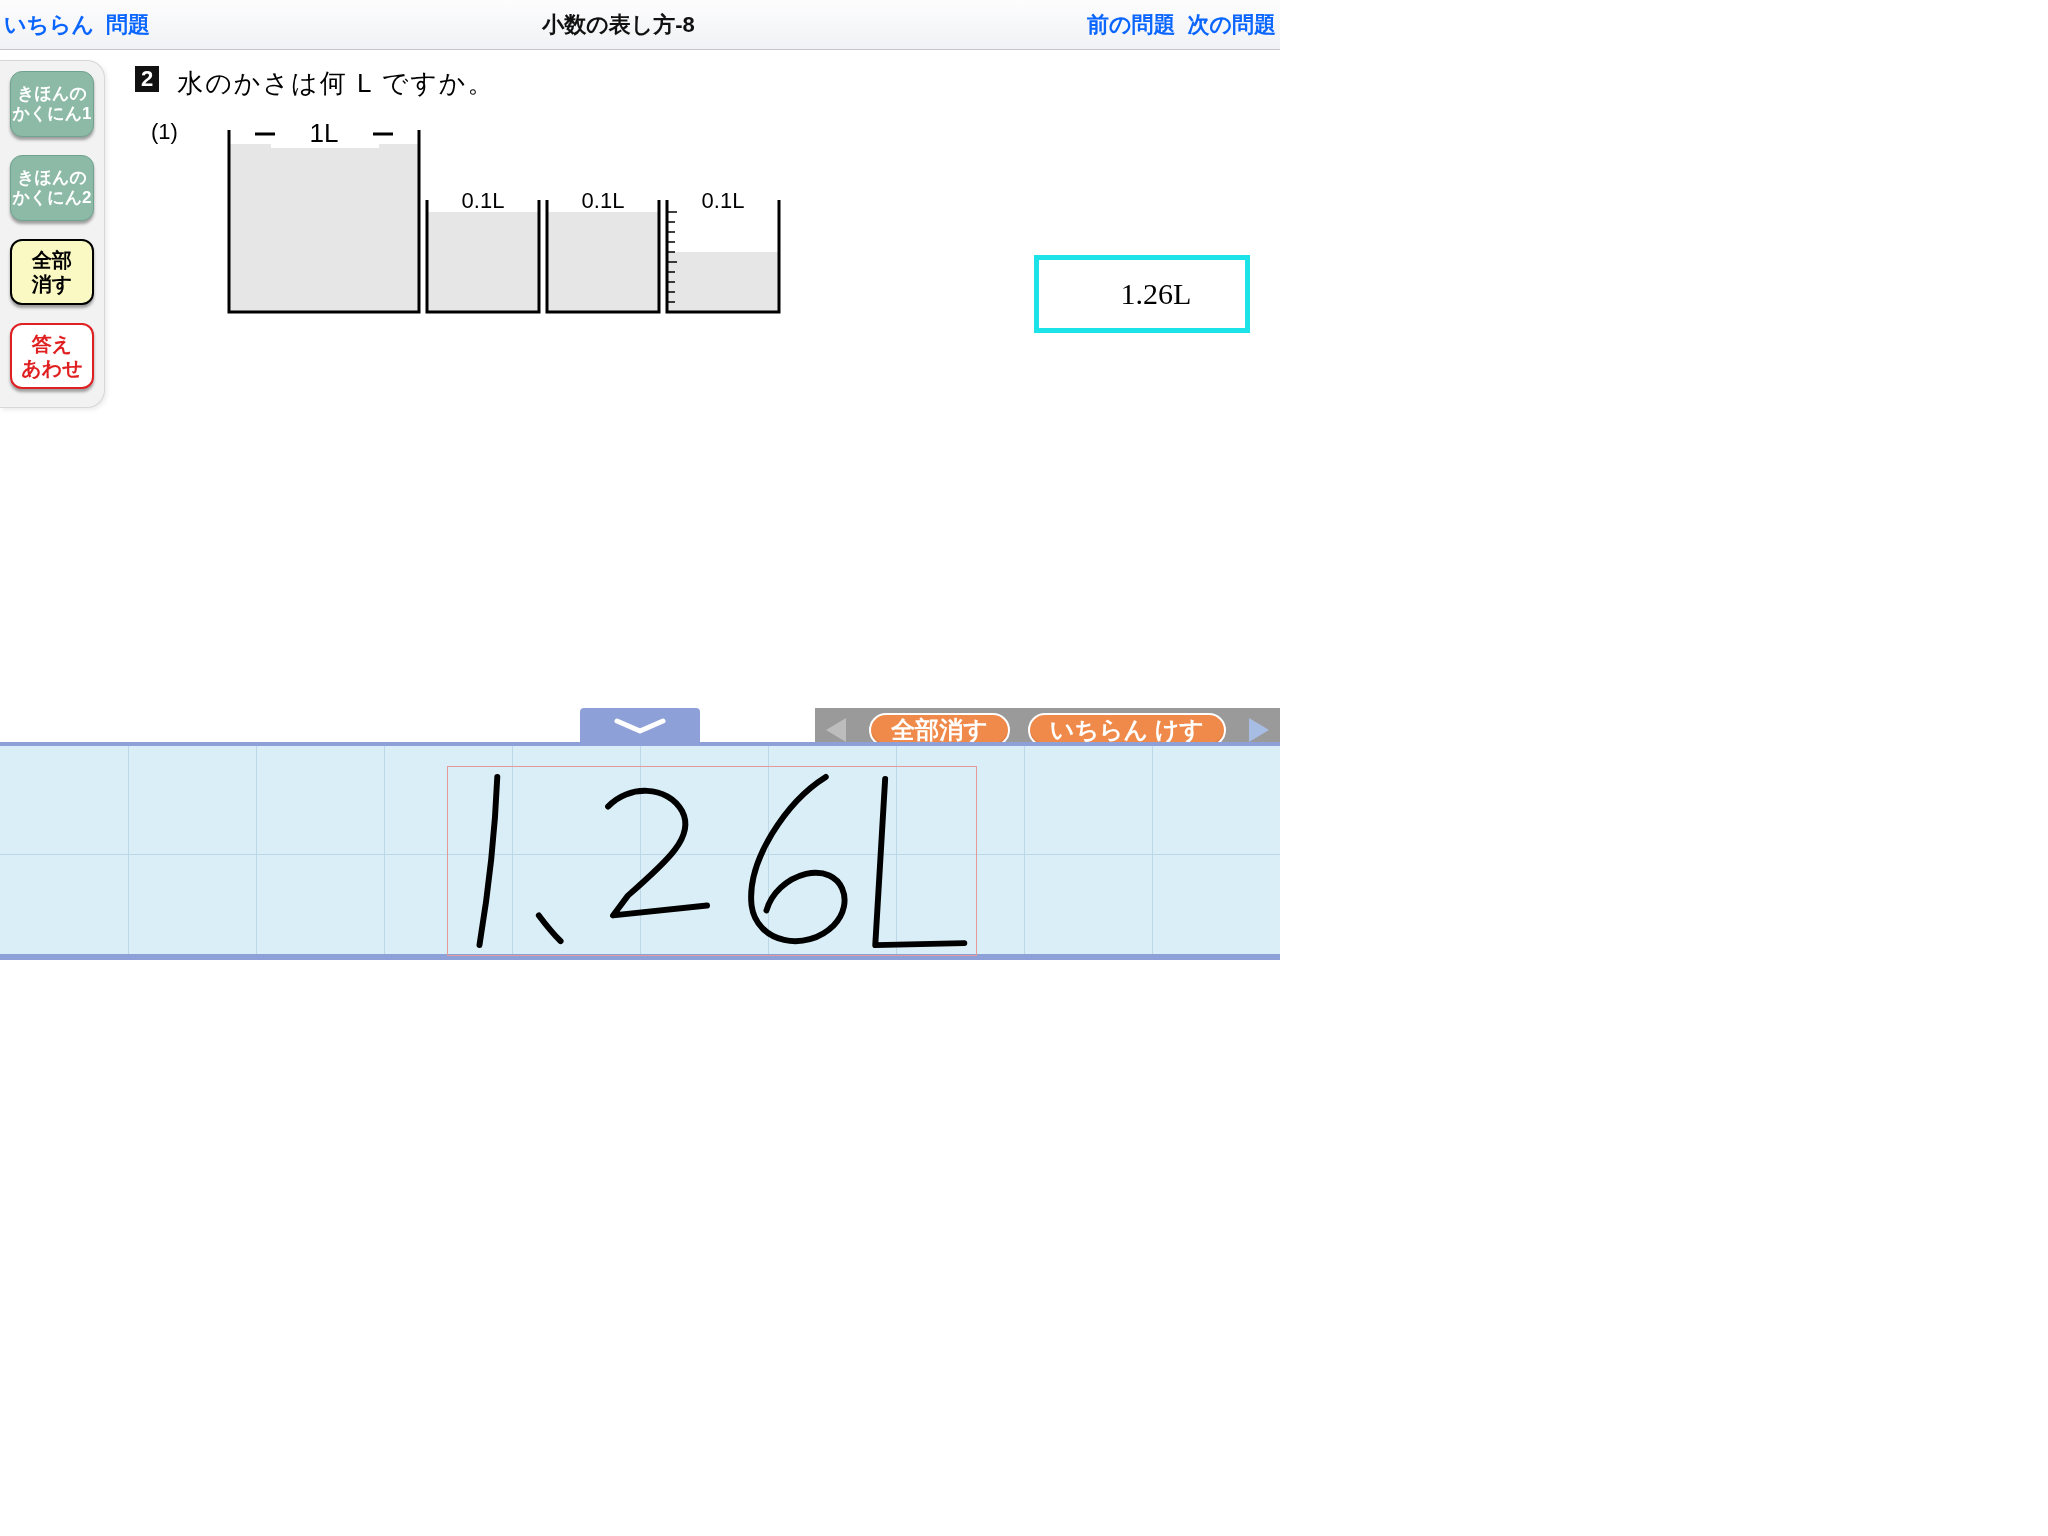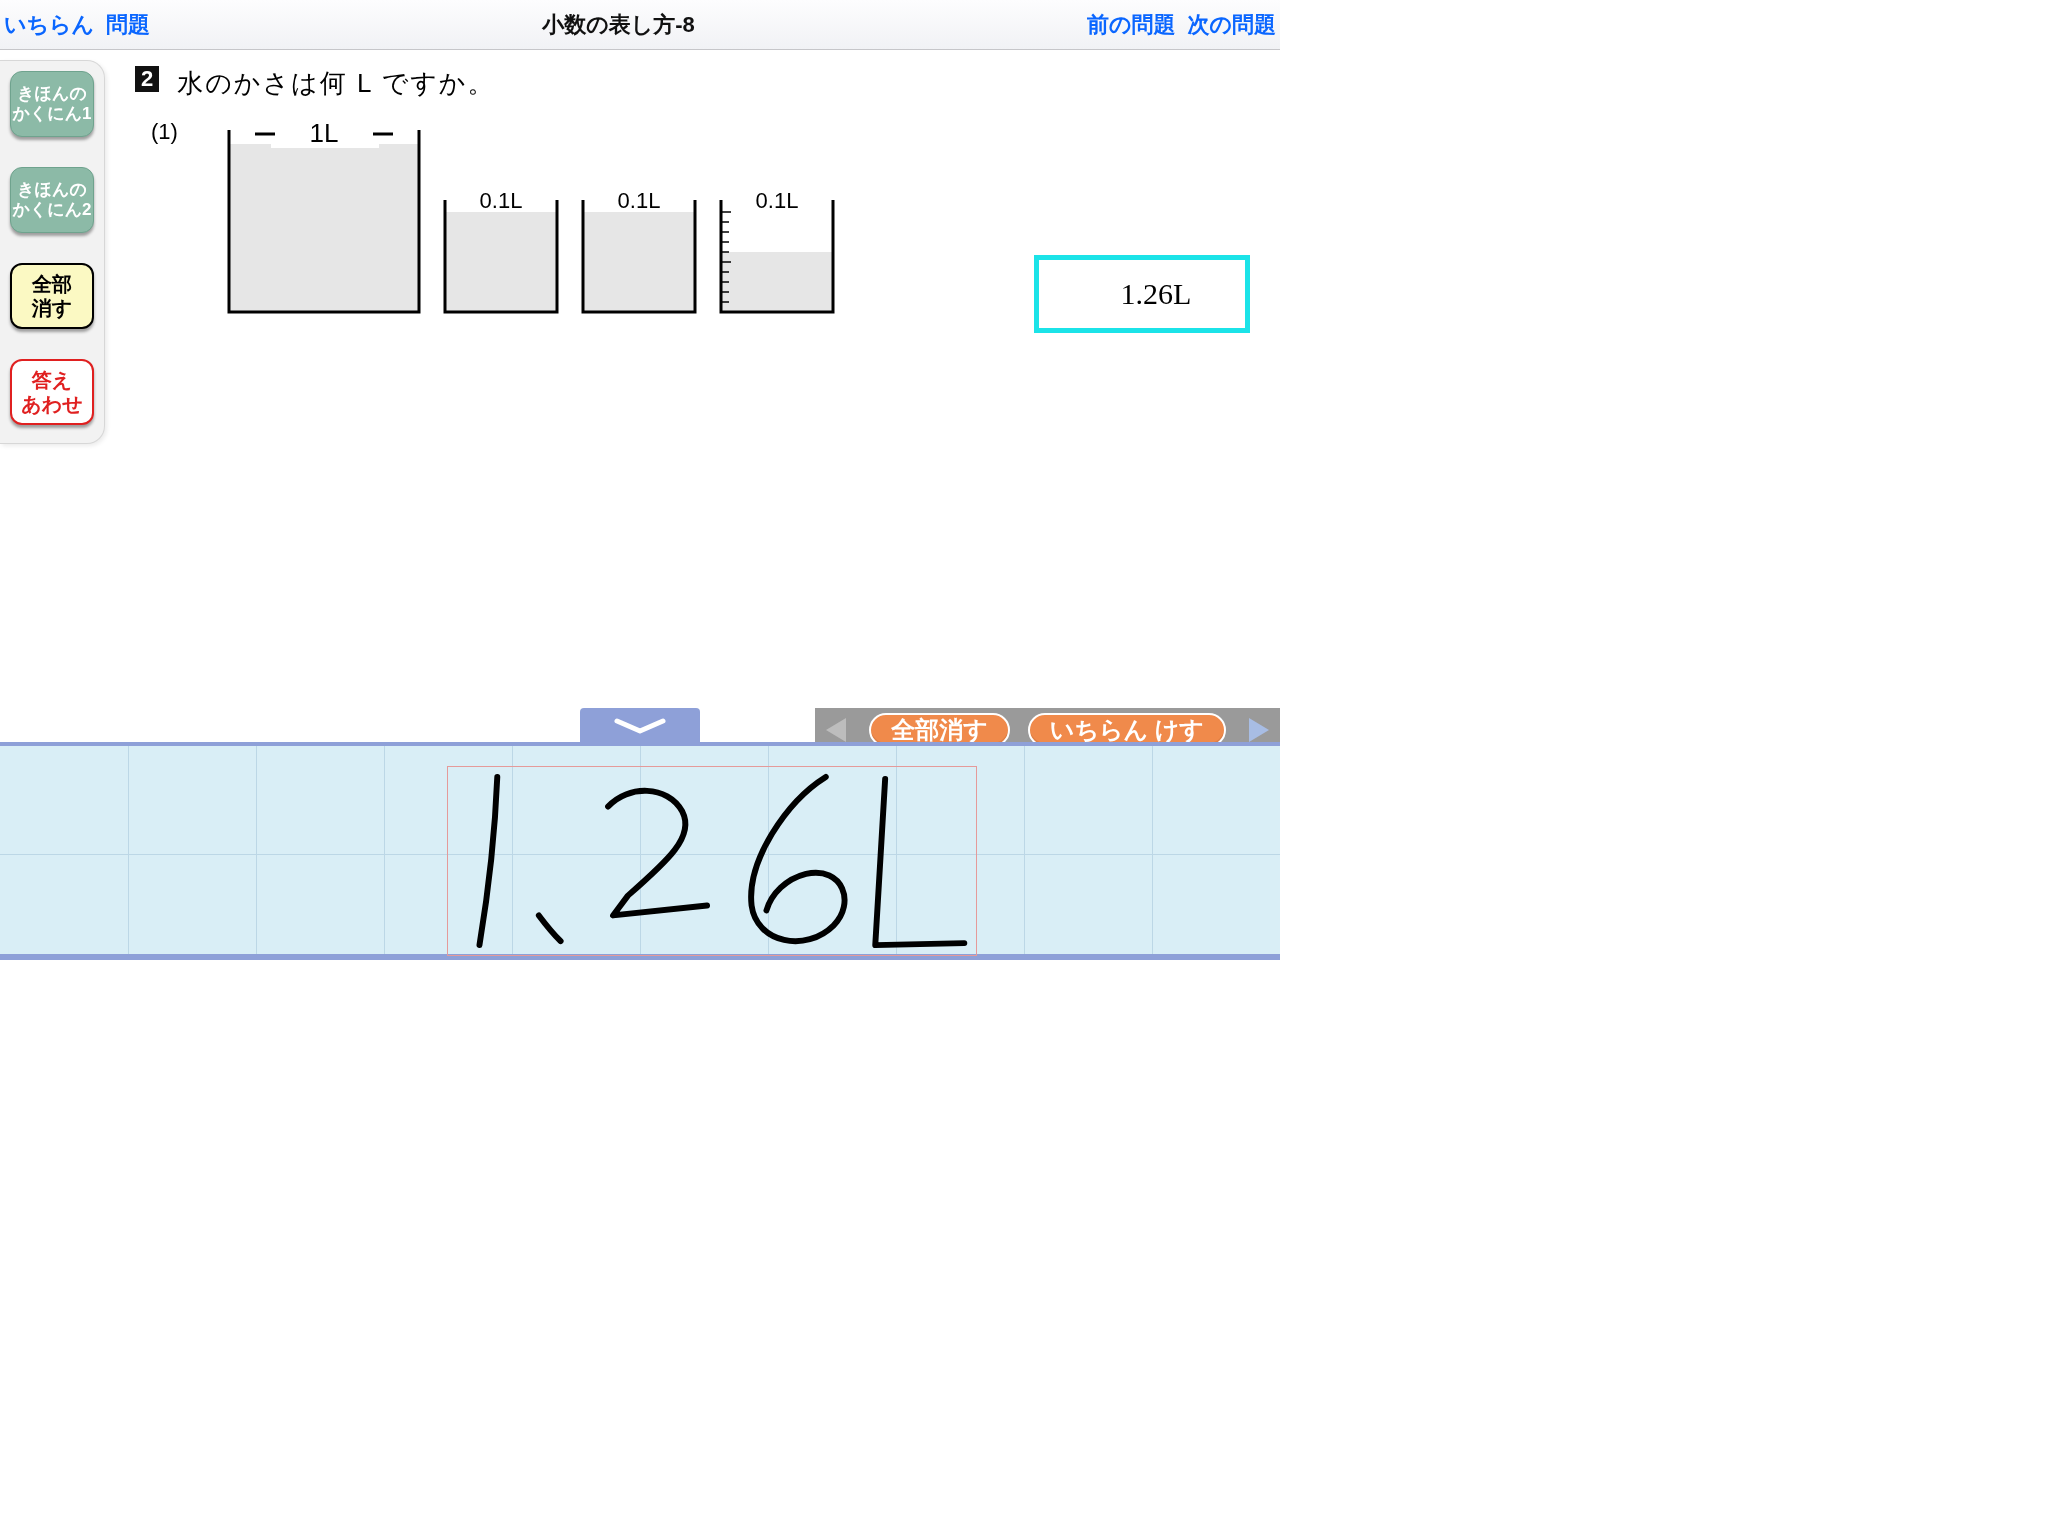--- a/index.html
+++ b/index.html
@@ -20,42 +20,42 @@
 
   
   .sidebar {
     position:absolute; left:0; top:60px; width:105px;
     background:#f2f2f2;
     border:1px solid #d7d7d7;
     border-left:none;
     border-top-right-radius:18px;
     border-bottom-right-radius:18px;
     padding:10px 8px 18px 8px;
-    display:flex; flex-direction:column; gap:30px; align-items:center;
+    display:flex; flex-direction:column; gap:18px; align-items:center;
     box-shadow: 2px 2px 4px rgba(0,0,0,0.08);
   }
   .side-btn {
     width: 84px; height: 66px; border-radius:12px;
     display:flex; align-items:center; justify-content:center;
     font-size:17px; line-height:1.2; text-align:center; font-weight:600;
     box-shadow: 0 3px 3px rgba(0,0,0,0.35);
     cursor:pointer; white-space:pre-line;
   }
   .side-green  { background:#8cbaa7; color:#fff; border:1px solid #6fa38e; }
   .side-yellow { background:#fbf9c3; color:#000; border:2.5px solid #000; font-size:20px; }
   .side-white  { background:#fff; color:#e02020; border:2.5px solid #e02020; font-size:20px; }
 
   
   .main { position:absolute; left:115px; right:0; top:60px; bottom:260px; padding:6px 20px; }
   .q-row { display:flex; align-items:flex-start; gap:18px; }
   .q-num { background:#111; color:#fff; font-weight:700; padding:0 6px; font-size:22px; line-height:26px; }
   .q-text { font-size:26px; letter-spacing:2px; }
   .sub-num { font-size:22px; margin:18px 0 0 16px; }
 
-  .diagram { position:absolute; left:110px; top:60px; display:flex; align-items:flex-end; gap:18px; }
+  .diagram { position:absolute; left:110px; top:60px; display:flex; align-items:flex-end; }
 
   svg.box { display:block; }
 
   .answer-box {
     position:absolute; right:30px; top:195px;
     width: 216px; height: 78px;
     border: 5px solid #1be3e8;
     display:flex; align-items:center; justify-content:center;
     font-size:30px; font-family: "Times New Roman", serif; padding-left: 28px;
   }

